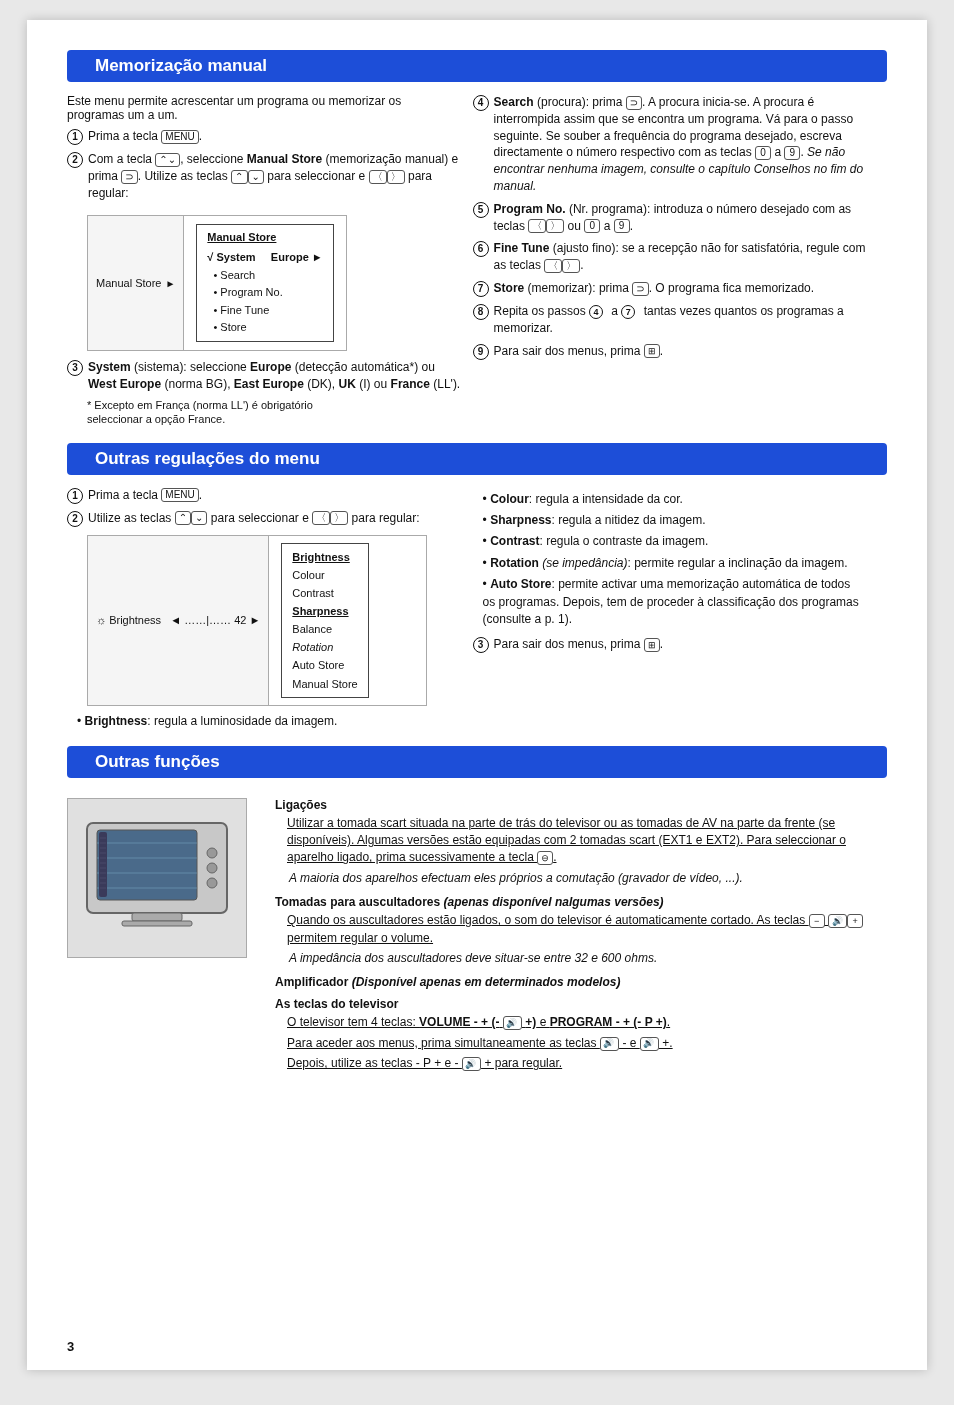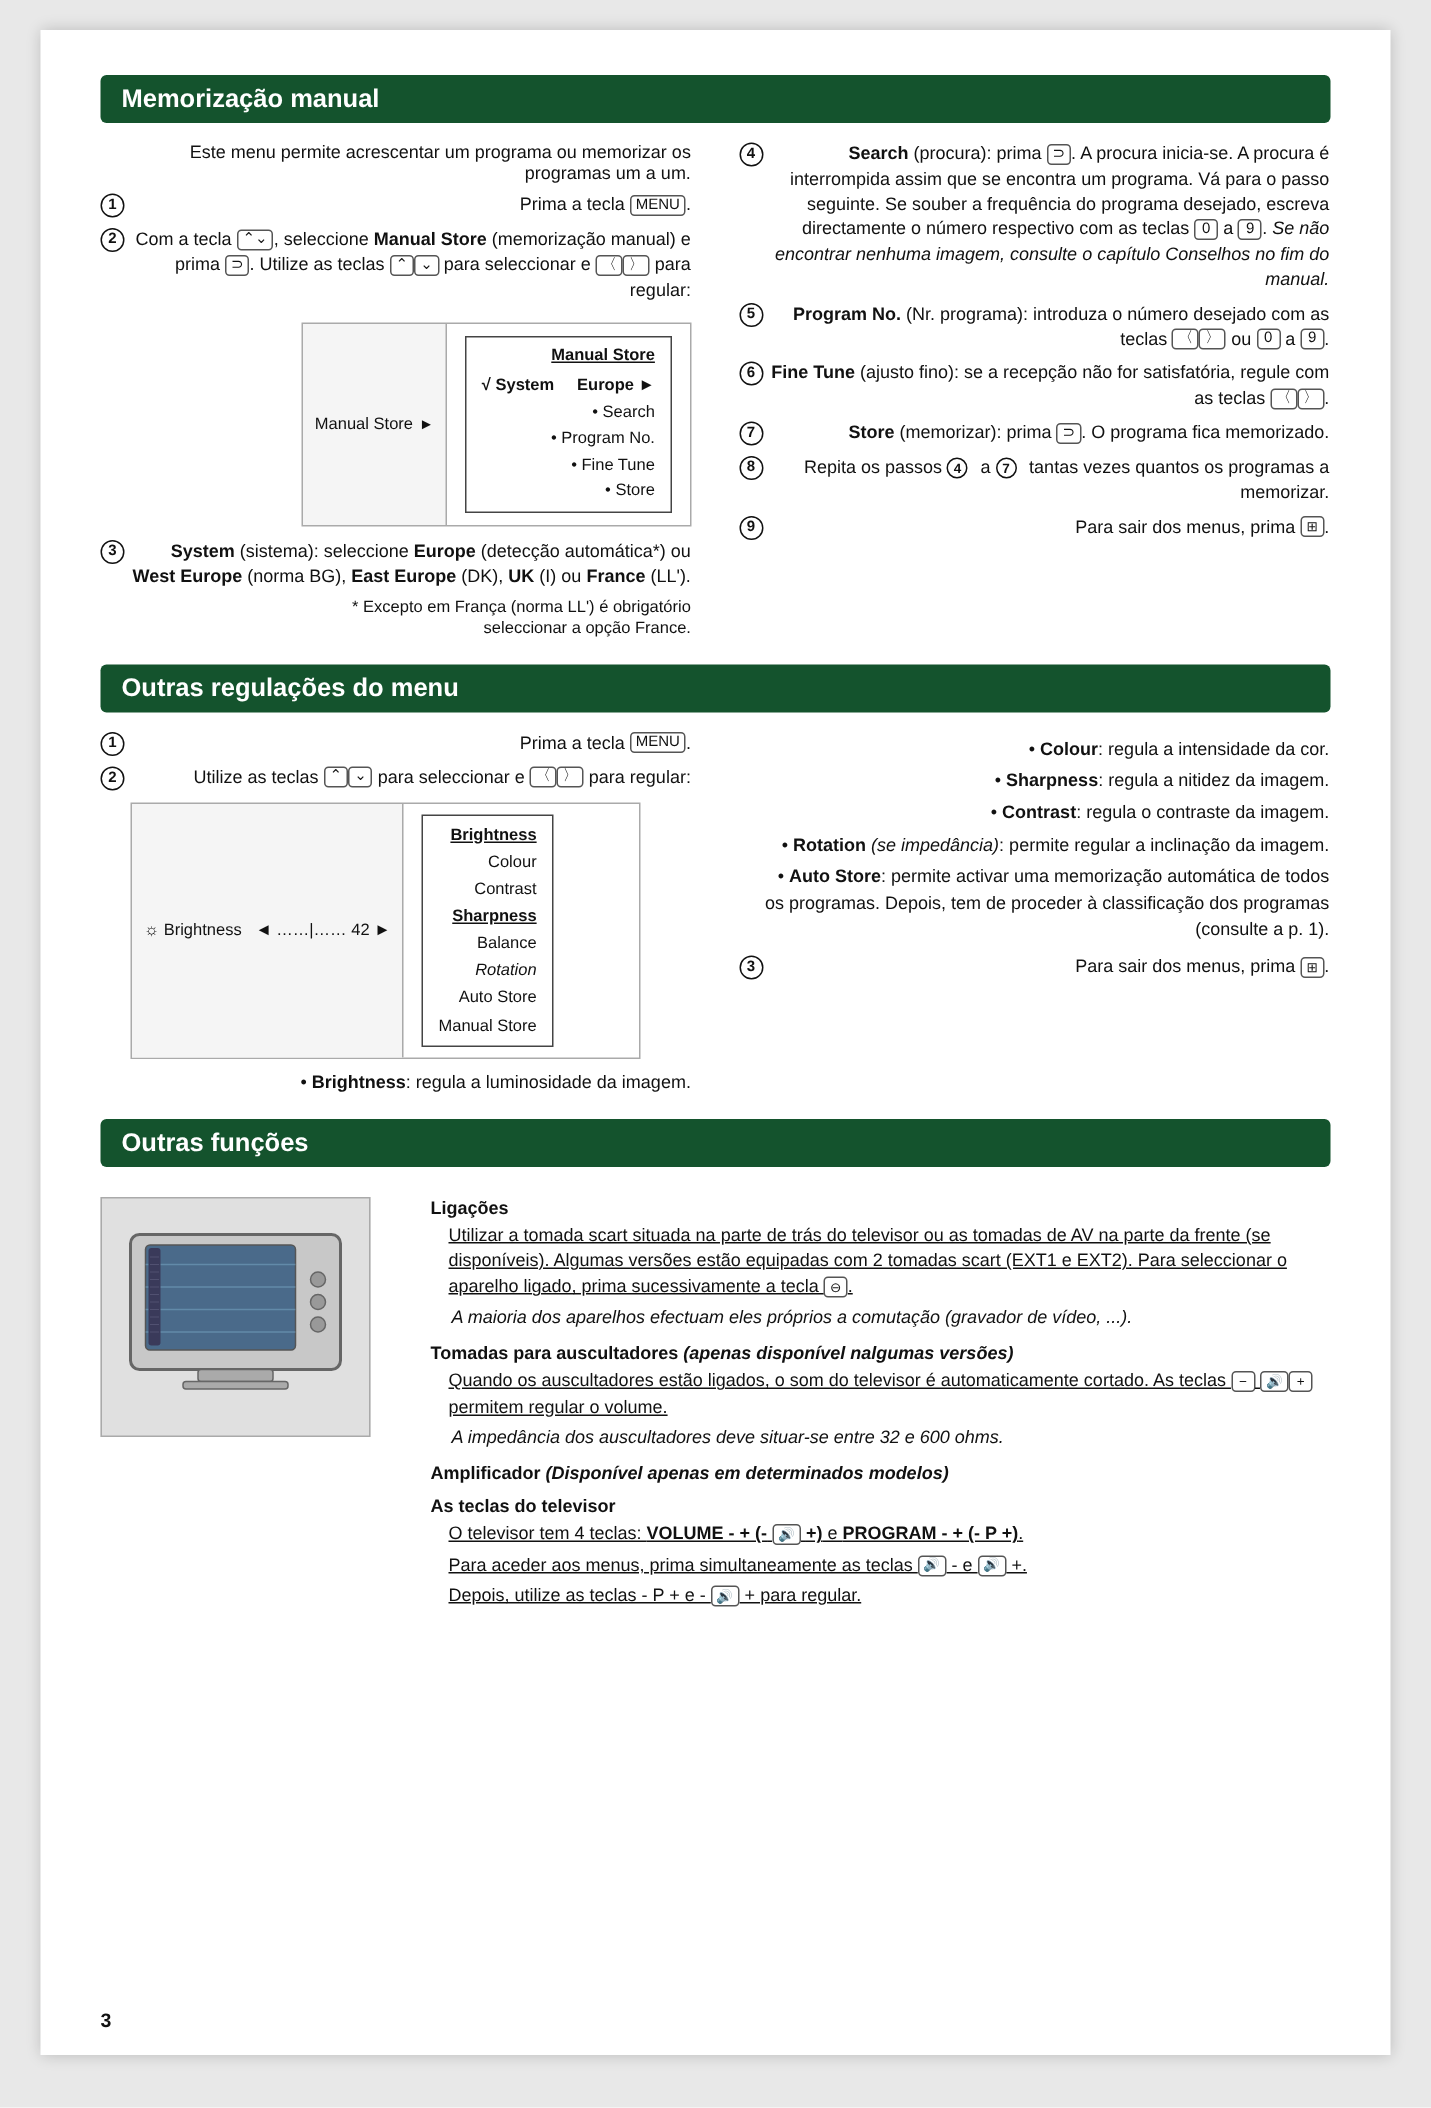--- a/index.html
+++ b/index.html
@@ -17,37 +17,36 @@
     .page {
       background: #fff;
       width: 900px;
       min-height: 1350px;
       padding: 30px 40px 30px 40px;
       position: relative;
       box-shadow: 0 0 10px rgba(0,0,0,0.2);
     }
     
     .section-header {
-      background: #14532d;
+      background: #1d4ed8;
       color: #fff;
       font-size: 17px;
       font-weight: bold;
-      padding: 6px 14px;
+      padding: 6px 28px;
       border-radius: 4px;
       margin-bottom: 12px;
       display: inline-block;
       width: 100%;
     }
     .section {
       margin-bottom: 18px;
     }
     .two-col {
       display: flex;
-      gap: 32px;
-      text-align: right;
+      gap: 12px;
     }
     .col-left {
       flex: 0 0 48%;
     }
     .col-right {
       flex: 0 0 48%;
     }
     
     .num-item {
       display: flex;
@@ -187,21 +186,21 @@
     }
     
     .footnote {
       font-size: 11px;
       margin-left: 20px;
       margin-top: 2px;
     }
     
     .outras-funcoes {
       display: flex;
-      gap: 24px;
+      gap: 12px;
       margin-top: 8px;
     }
     .outras-text {
       flex: 1;
     }
     .subsection-title {
       font-weight: bold;
       margin-bottom: 3px;
       margin-top: 8px;
     }

